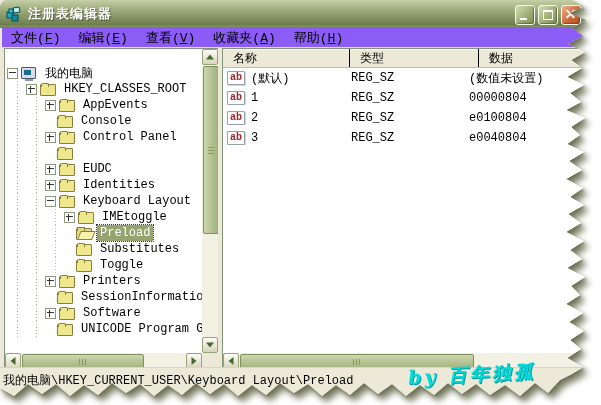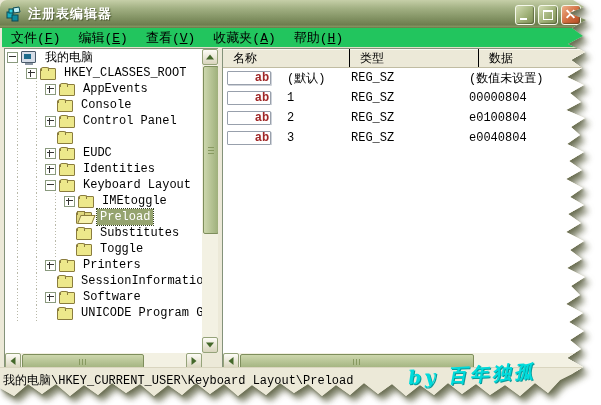--- a/index.html
+++ b/index.html
@@ -29,33 +29,33 @@
   .winbtn{width:18px;height:18px;border-radius:3px;border:1px solid #f4f7ea;
     background:linear-gradient(135deg,#d3dcb4 0%,#9fb077 55%,#7b8c54 100%);
     box-shadow:inset -1px -1px 1px rgba(60,70,35,.55);position:relative;cursor:pointer;}
   .winbtn.close{background:linear-gradient(135deg,#eeb08a 0%,#d06a3c 55%,#b14a22 100%);}
   .winbtn.min::before{content:"";position:absolute;left:4px;bottom:4px;width:7px;height:2px;background:#fff;}
   .winbtn.max::before{content:"";position:absolute;left:4px;top:4px;width:8px;height:7px;
     border:1px solid #fff;border-top-width:2px;}
   .winbtn.close::before,.winbtn.close::after{content:"";position:absolute;left:3px;top:7px;width:11px;height:2px;background:#fff;}
   .winbtn.close::before{transform:rotate(45deg);} .winbtn.close::after{transform:rotate(-45deg);}
   
-  .menubar{position:absolute;left:2px;top:28px;right:0;height:19px;background:#22c55e;
+  .menubar{position:absolute;left:2px;top:28px;right:0;height:19px;background:#8b5cf6;
     display:flex;align-items:center;font-size:13px;border-bottom:1px solid #e2dec9;}
   .menu-item{padding:1px 9px;cursor:default;color:#000;}
   .menu-item u{text-decoration:underline;}
   
   .content{position:absolute;left:0;top:48px;right:0;bottom:33px;background:#ece9d8;}
   .pane{position:absolute;top:0;bottom:1px;background:#fff;
     border:1px solid;border-color:#84927a #f8f6ec #f8f6ec #84927a;}
   .tree-pane{left:4px;width:214px;}
   .list-pane{left:222px;right:0;}
   .splitter{position:absolute;left:218px;top:0;bottom:0;width:4px;background:#ece9d8;cursor:ew-resize;}
   
-  .tree-scroll{position:absolute;left:0;top:0;right:17px;bottom:17px;overflow:hidden;padding-top:0;}
+  .tree-scroll{position:absolute;left:0;top:0;right:17px;bottom:17px;overflow:hidden;padding-top:16px;}
   .tree-row{height:16px;display:flex;align-items:center;white-space:nowrap;font-size:12px;}
   .guide{flex:0 0 19px;height:16px;background:repeating-linear-gradient(180deg,#b9b9a9 0 1px,transparent 1px 3px);
     background-size:1px 100%;background-repeat:no-repeat;background-position:12px 0;}
   .exp{flex:0 0 9px;width:9px;height:9px;margin:0 3px 0 2px;background:#fff;border:1px solid #8a9a7e;position:relative;cursor:pointer;}
   .exp::before{content:"";position:absolute;left:1px;right:1px;top:3px;height:1px;background:#333;}
   .exp.plus::after{content:"";position:absolute;top:1px;bottom:1px;left:3px;width:1px;background:#333;}
   .exp-space{flex:0 0 14px;}
   .t-icon{flex:0 0 16px;margin-right:5px;position:relative;height:12px;}
   .icon-folder{width:14px;height:10px;background:#ede88b;border:1px solid #8a7c3e;border-radius:1px;margin-top:1px;}
   .icon-folder::before{content:"";position:absolute;top:-2px;left:0;width:6px;height:3px;background:#ede88b;
@@ -75,22 +75,22 @@
   .hcell{display:flex;align-items:center;padding-left:10px;border-right:1px solid #000000;
     box-shadow:inset 0 1px 0 #fbfaf3;cursor:pointer;}
   .hcell.c-name{width:116px;} .hcell.c-type{width:118px;} .hcell.c-data{flex:1;}
   .list-rows{font-size:12px;}
   .l-row{display:flex;height:20px;align-items:center;cursor:default;}
   .cell{white-space:nowrap;overflow:hidden;}
   .cell.c-name{width:116px;display:flex;align-items:center;padding-left:4px;box-sizing:border-box;}
   .cell.c-type{width:118px;padding-left:12px;box-sizing:border-box;}
   .cell.c-data{flex:1;padding-left:12px;}
   .ab-icon{width:16px;height:12px;background:#fff;border:1px solid #98a0ac;border-radius:1px;
-    margin-right:16px;display:flex;align-items:center;justify-content:center;
-    font-size:12px;font-weight:bold;color:#a02828;line-height:1;box-shadow:1px 1px 0 #cfd3da;padding-left:26px;}
+    margin-right:6px;display:flex;align-items:center;justify-content:center;
+    font-size:10px;font-weight:bold;color:#a02828;line-height:1;box-shadow:1px 1px 0 #cfd3da;}
   
   .vsb{position:absolute;right:0;top:0;bottom:17px;width:17px;background:#f3f1e3;}
   .hsb{position:absolute;left:0;bottom:0;height:17px;background:#f3f1e3;}
   .tree-pane .hsb{right:17px;} .list-pane .hsb{right:0;}
   .sb-corner{position:absolute;right:0;bottom:0;width:17px;height:17px;background:#ece9d8;}
   .sb-btn{position:absolute;width:16px;height:16px;border:1px solid #95a37a;border-radius:2px;
     background:linear-gradient(180deg,#fdfcf6,#d9d5bd);box-sizing:border-box;cursor:pointer;}
   .sb-btn::before{content:"";position:absolute;left:50%;top:50%;transform:translate(-50%,-50%);
     width:0;height:0;border:4px solid transparent;}
   .sb-up{top:0;left:0;} .sb-up::before{border-bottom:5px solid #44682a;margin-top:-2px;}

